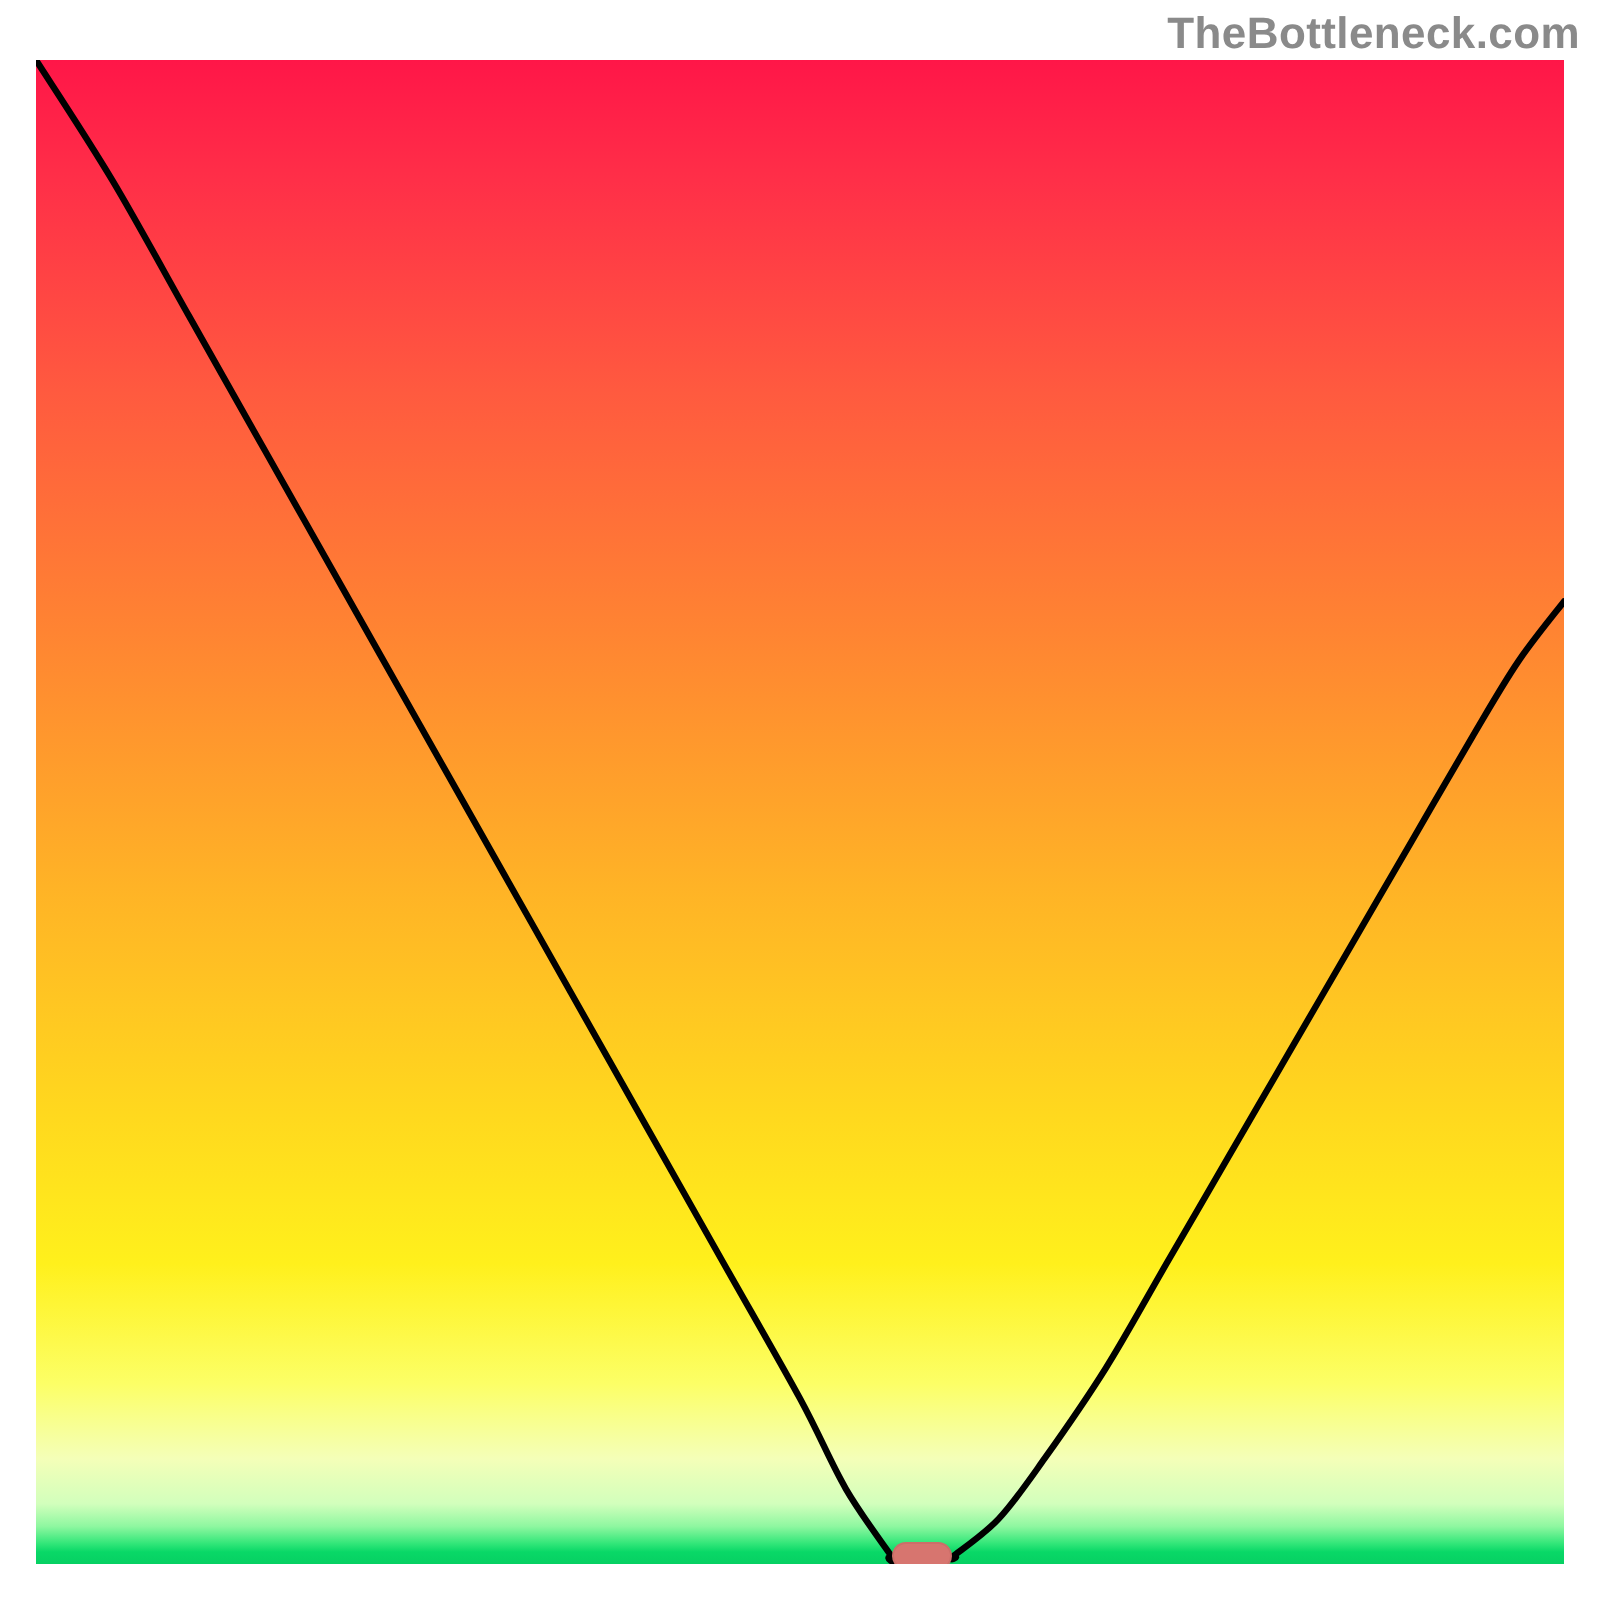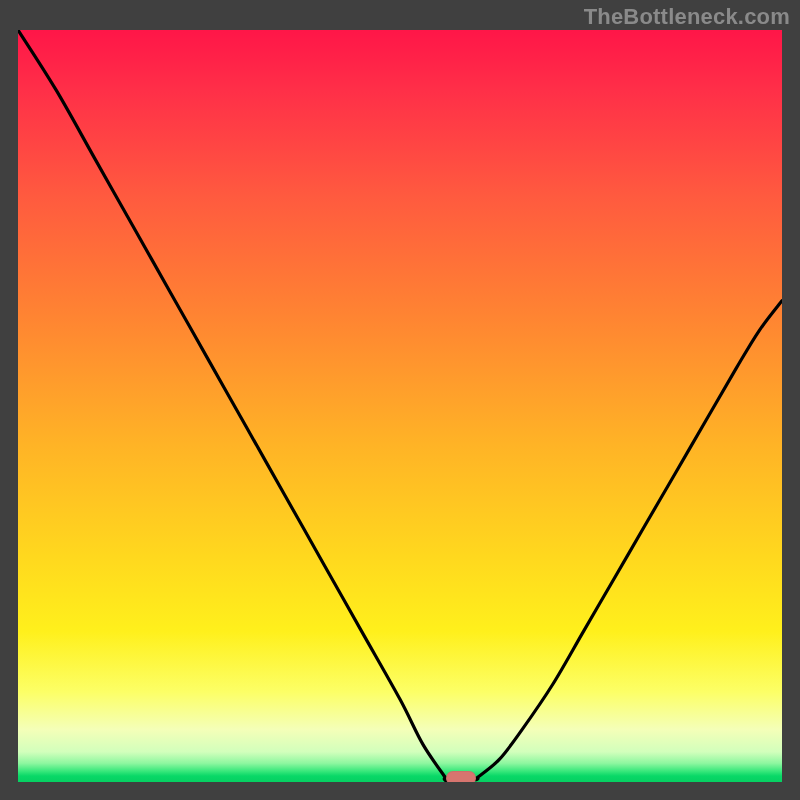--- a/index.html
+++ b/index.html
@@ -7,21 +7,21 @@
     padding: 0;
     width: 800px;
     height: 800px;
     background: #000;
     overflow: hidden;
   }
   .outer {
     position: relative;
     width: 800px;
     height: 800px;
-    background: #404040;
+    background: #ffffff;
   }
   .attribution {
     position: absolute;
     top: 4px;
     right: 10px;
     font-family: Arial, Helvetica, sans-serif;
     font-size: 22px;
     font-weight: 600;
     color: #8a8a8a;
     letter-spacing: 0.2px;

